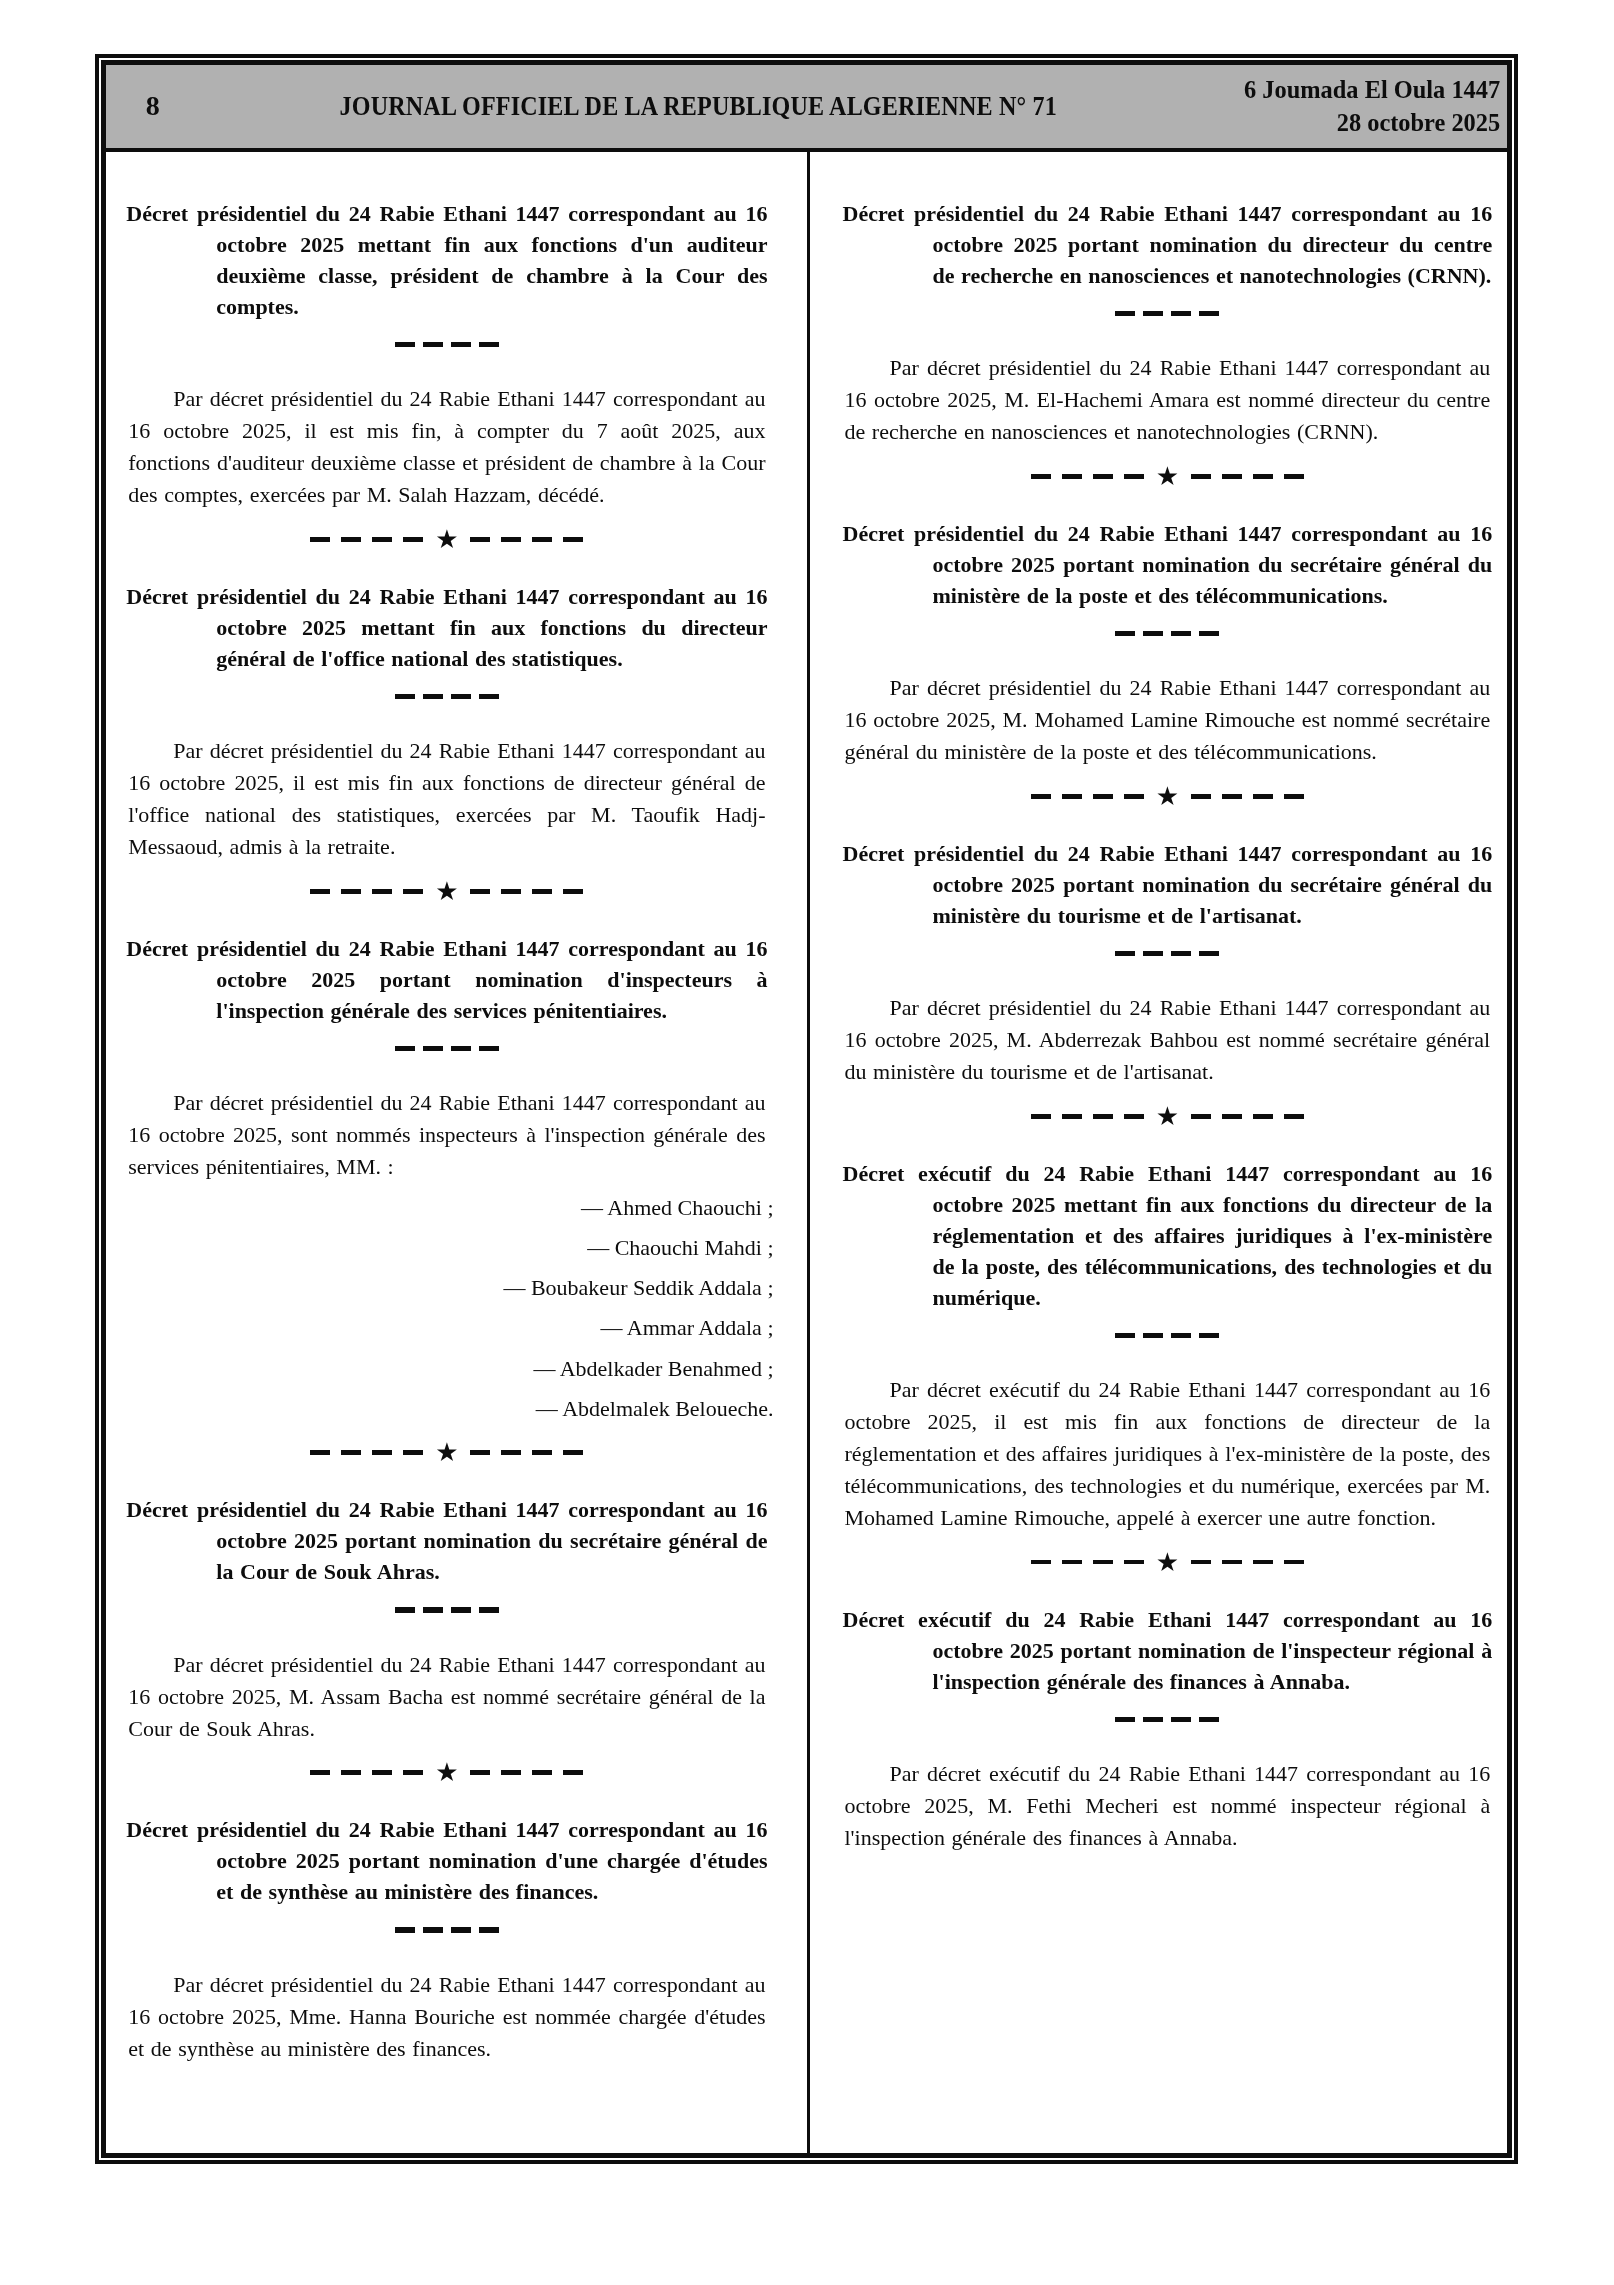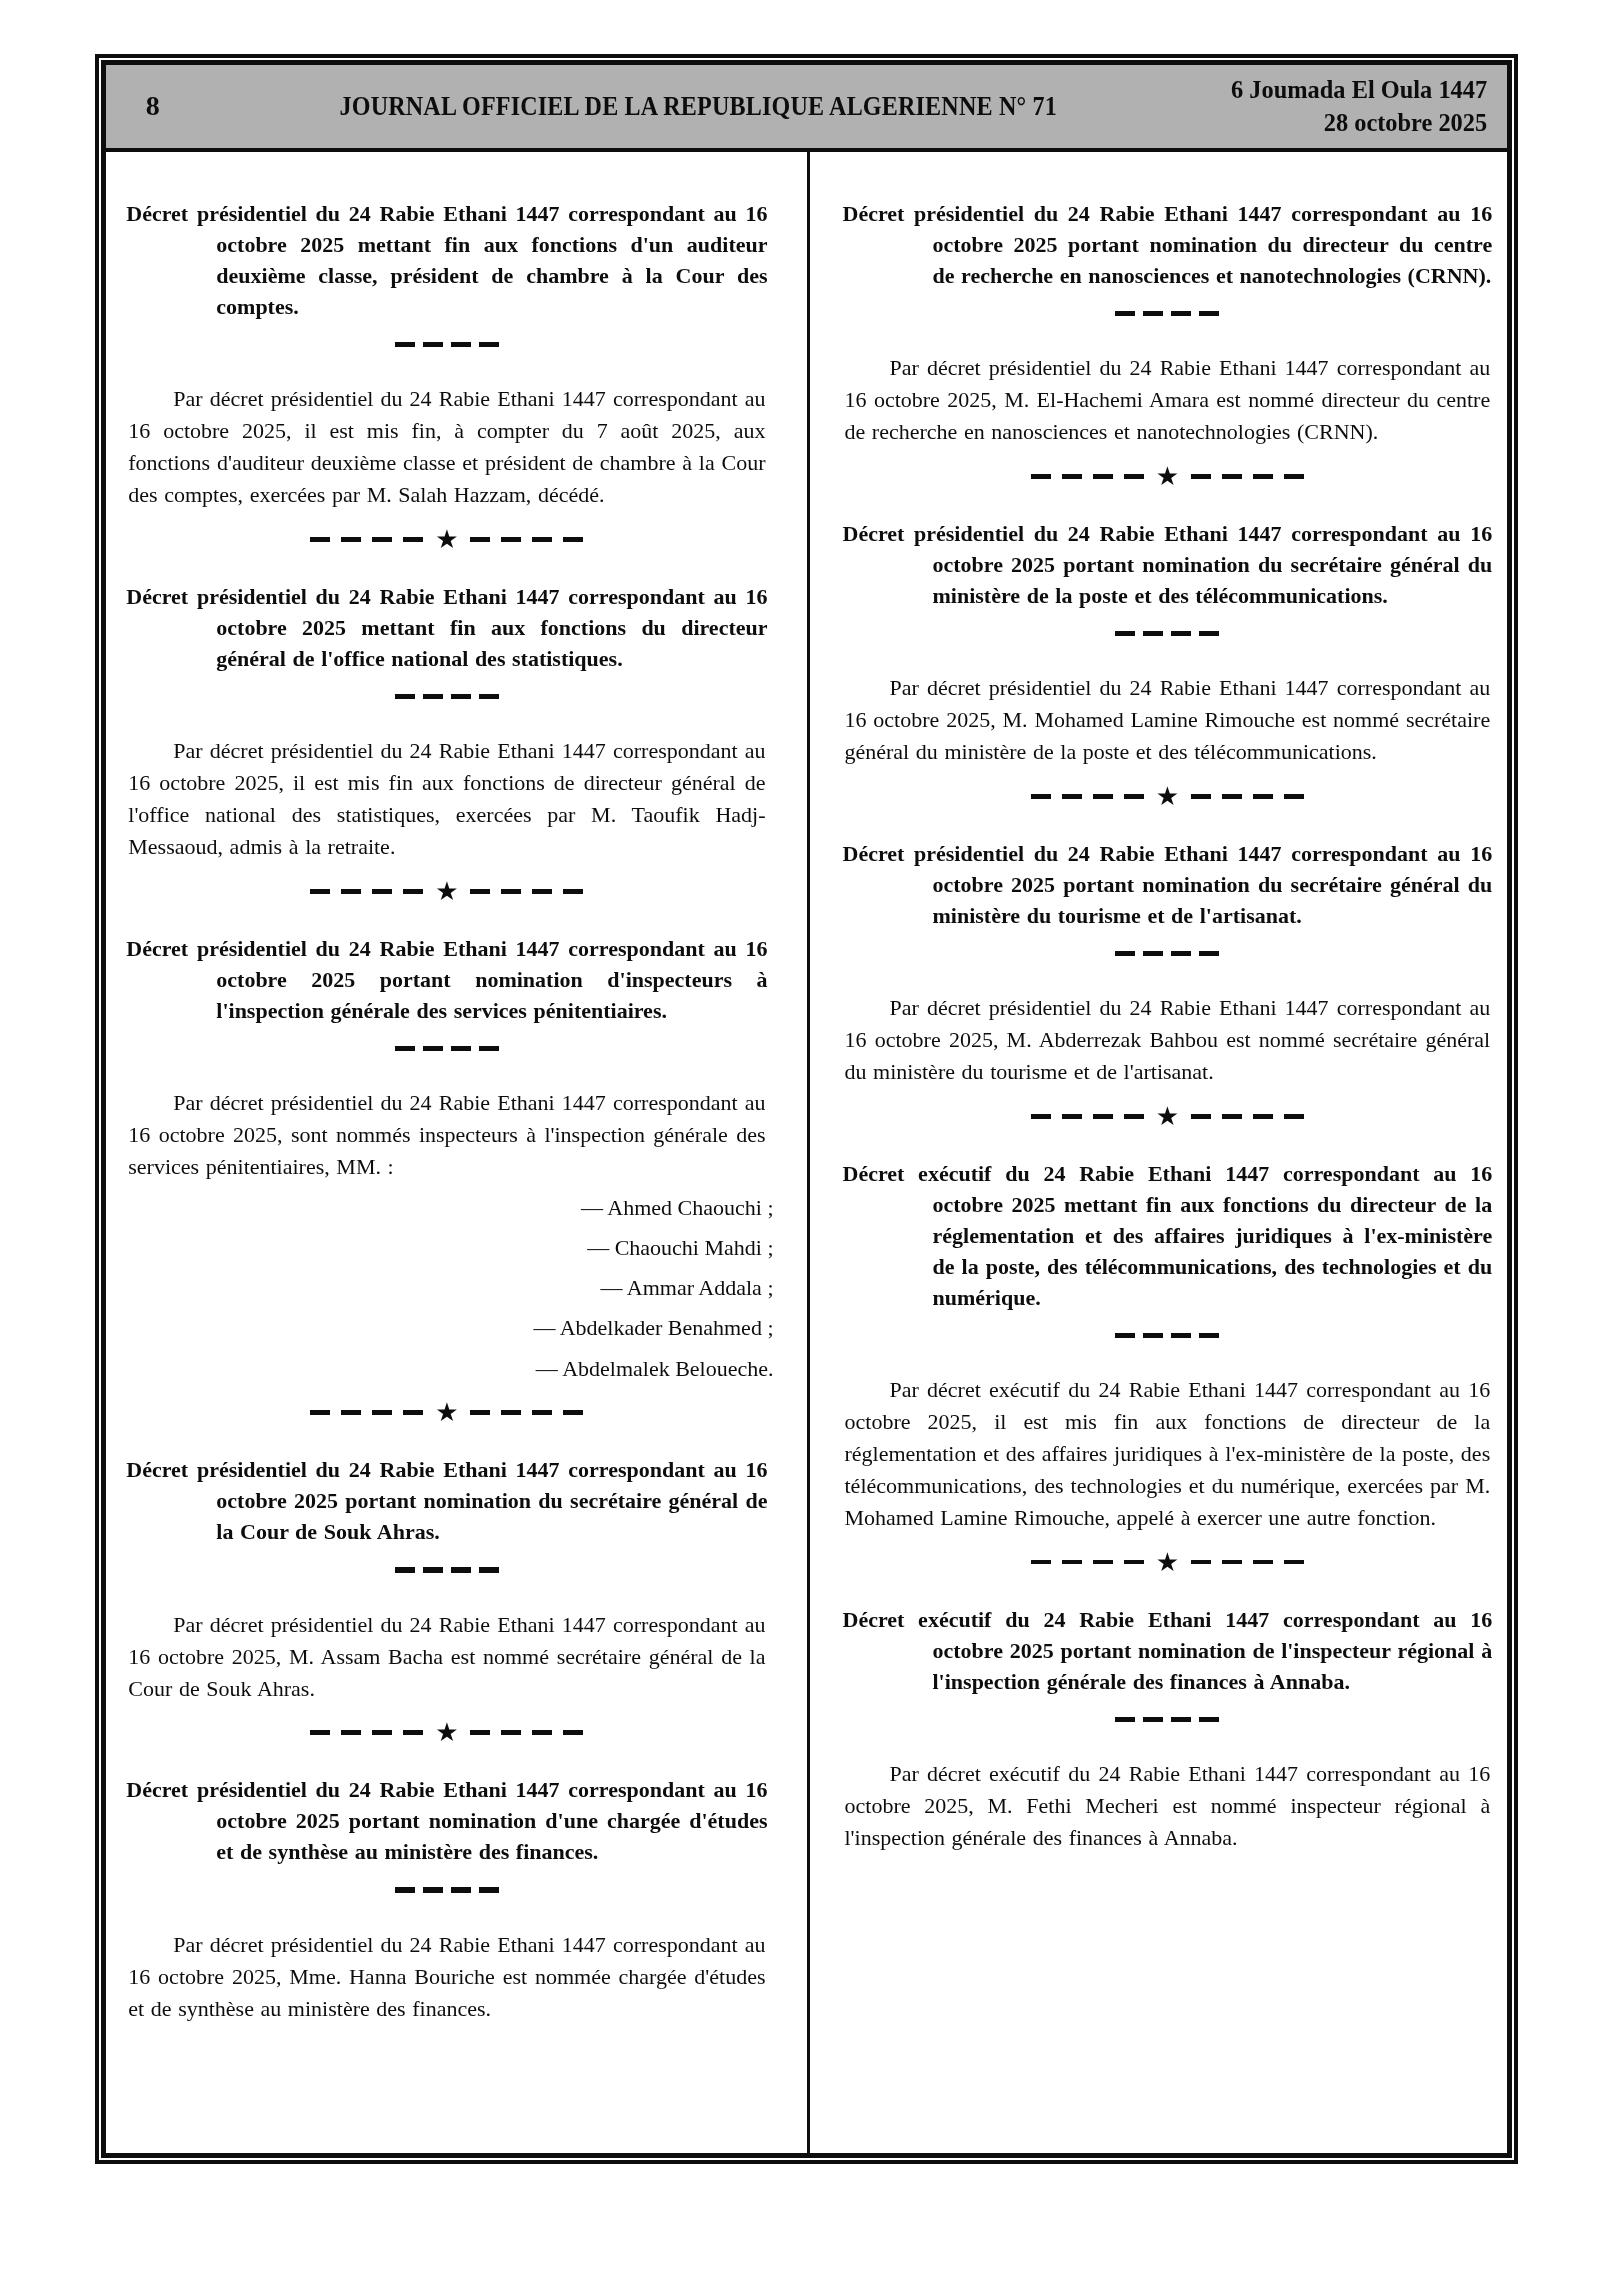--- a/index.html
+++ b/index.html
@@ -8,21 +8,21 @@
   .frame{position:absolute;left:95px;top:54px;width:1423px;height:2110px;
          border:4.5px solid #0d0d0d;box-sizing:border-box;}
   .frame-inner{position:absolute;top:1.8px;left:1.8px;right:1.8px;bottom:1.8px;
          border:5.4px solid #0d0d0d;display:flex;flex-direction:column;}
   
   .band{height:83px;flex:0 0 83px;background:#b1b1b1;border-bottom:4.5px solid #0d0d0d;
         display:flex;align-items:center;}
   .page-num{width:118px;padding-left:40px;font-size:28px;font-weight:bold;box-sizing:border-box;}
   .jo-title{flex:1;text-align:center;font-size:28px;font-weight:bold;white-space:nowrap;
         transform:scaleX(.86);letter-spacing:0.2px;}
-  .dates{width:335px;padding-right:20px;text-align:right;font-weight:bold;
+  .dates{width:335px;padding-right:7px;text-align:right;font-weight:bold;
         font-size:24.4px;line-height:33px;box-sizing:border-box;}
   
   .content{flex:1;display:flex;min-height:0;}
   .col{width:50%;box-sizing:border-box;}
   .col-left{padding:40px 33px 0 14.5px;}
   .col-right{border-left:3.6px solid #0d0d0d;padding:40px 9px 0 27px;}
   
   .decree-title{font-size:22px;font-weight:bold;line-height:31px;text-align:justify;
         padding-left:90px;text-indent:-90px;margin:6px;word-spacing:.05em;}
   .decree-body{font-size:22px;line-height:32px;text-align:justify;text-indent:45px;
@@ -106,20 +106,21 @@
             <div class="sep-dash">
                 <i></i>
                 <i></i>
                 <i></i>
                 <i></i>
               </div>
             <p class="decree-body">Par décret présidentiel du 24 Rabie Ethani 1447 correspondant au 16 octobre 2025, sont nommés inspecteurs à l'inspection générale des services pénitentiaires, MM. :</p>
             <ul class="names">
               <li>— Ahmed Chaouchi ;</li>
               <li>— Chaouchi Mahdi ;</li>
+              <li>— Boubakeur Seddik Addala ;</li>
               <li>— Ammar Addala ;</li>
               <li>— Abdelkader Benahmed ;</li>
               <li>— Abdelmalek Beloueche.</li>
             </ul>
             <div class="sep-star">
               <i></i>
                 <i></i>
                 <i></i>
                 <i></i>
                 <span class="star">★</span>

